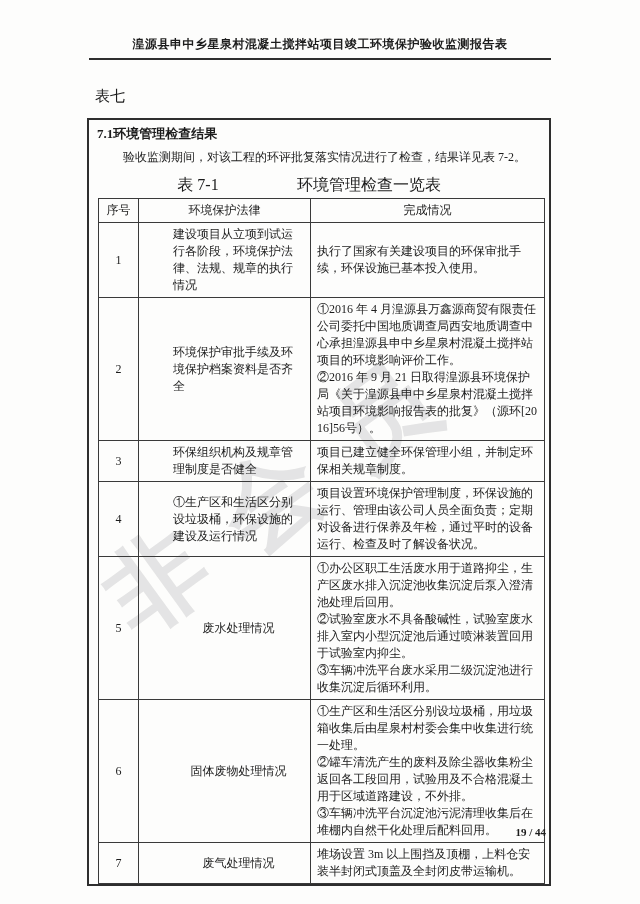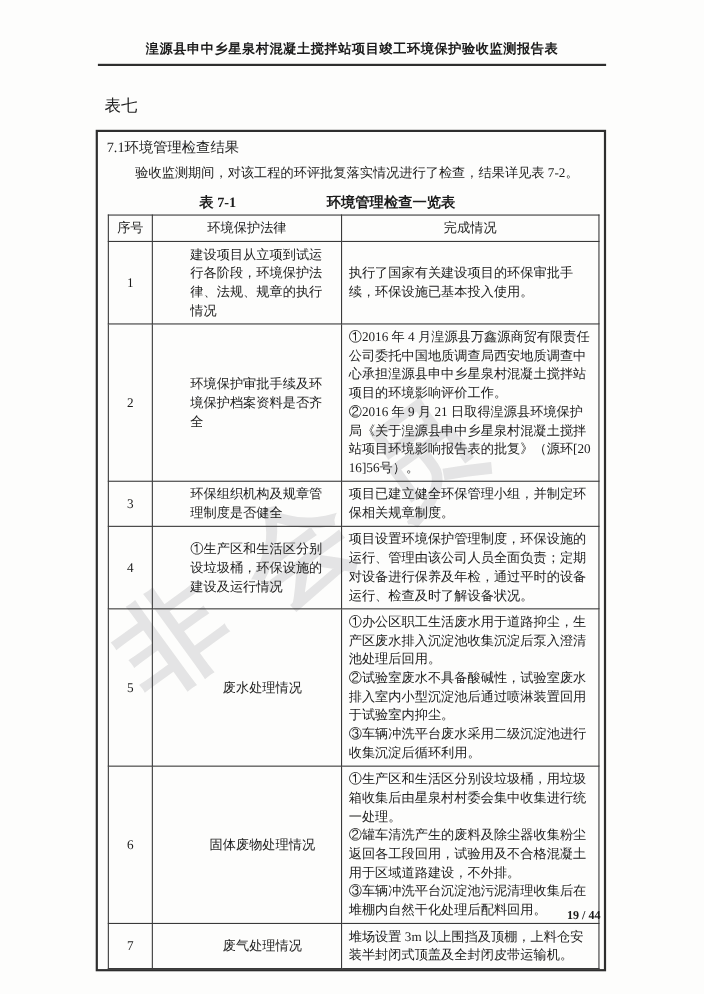--- a/index.html
+++ b/index.html
@@ -30,30 +30,30 @@
 
   
   .section-box {
     position: absolute; left: 87px; top: 118px; width: 464px;
     border: 2px solid #2e2e2e;
     box-sizing: border-box;
     background: transparent;
   }
   .section-heading {
     margin: 5px 8px 0 8px;
-    font-size: 13px; font-weight: normal;
+    font-size: 13px; font-weight: bold;
   }
   .intro {
     margin: 6px 10px 0 10px;
     font-size: 12px; line-height: 17px;
     text-indent: 2em;
   }
   .table-caption {
     display: flex; margin: 9px 10px 1px 10px;
-    font-size: 13px; font-weight: bold;
+    font-size: 16px; font-weight: normal;
   }
   .table-caption .cap-left  { flex: 0 0 45%; text-align: center; }
   .table-caption .cap-right { flex: 1; text-align: left; }
 
   table.check-table {
     border-collapse: collapse;
     margin: 2px 0 0 9px;
     width: 446px;
     table-layout: fixed;
     font-size: 12px; line-height: 17px;

